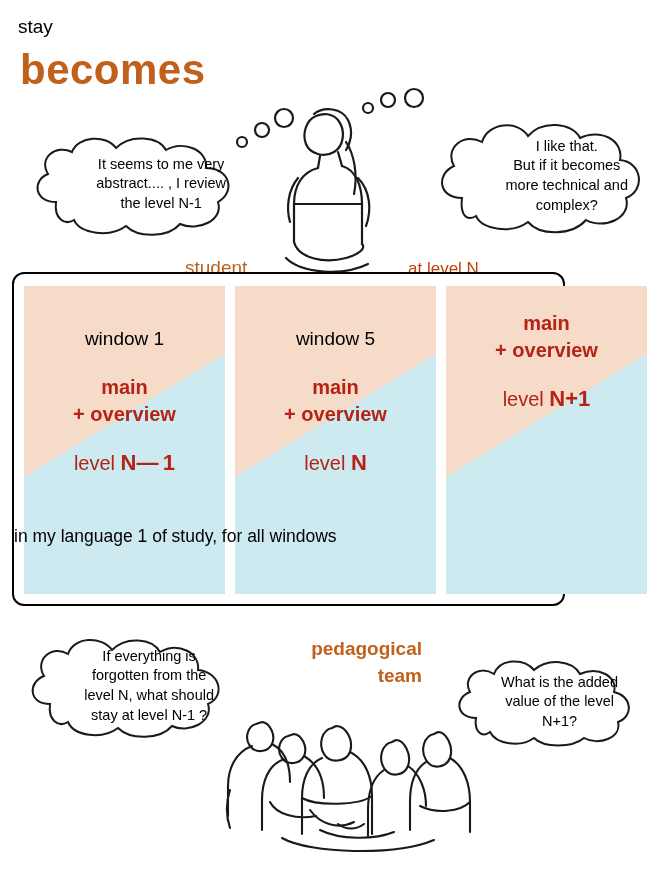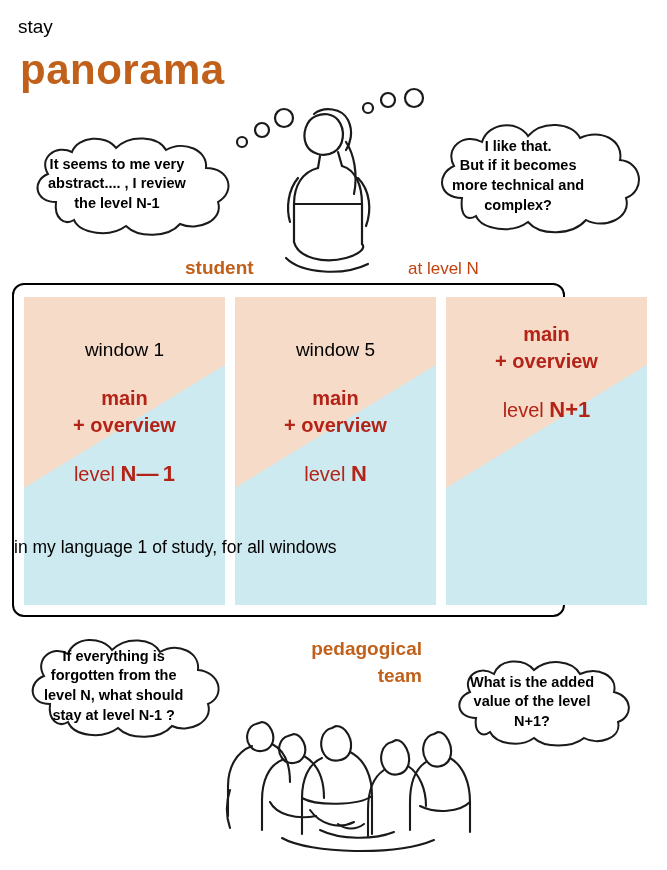--- a/index.html
+++ b/index.html
@@ -34,22 +34,21 @@
 
   
   .bubble {
     position: absolute;
     text-align: center;
     font-size: 14.5px;
     line-height: 1.35;
     color: #000;
     display: flex;
     align-items: center;
-    justify-content: flex-start;
-    font-weight: bold;
+    justify-content: flex-end;
   }
   .bubble .bubble-svg {
     position: absolute;
     left: 0;
     top: 0;
   }
   .bubble .bubble-text {
     position: relative;
     z-index: 2;
     padding: 0 22px;
@@ -76,21 +75,21 @@
     width: 330px;
     height: 172px;
   }
 
   
   .student-caption {
     position: absolute;
     left: 185px;
     top: 257px;
     font-size: 19px;
-    font-weight: bold;
+    font-weight: normal;
     color: #c1601a;
   }
   .level-caption {
     position: absolute;
     left: 408px;
     top: 259px;
     font-size: 17px;
     color: #c2410c;
   }
 
@@ -103,21 +102,21 @@
     font-size: 19px;
     font-weight: bold;
     color: #c1601a;
     line-height: 1.4;
   }
 
   
   #windows-panel {
     position: absolute;
     left: 12px;
-    top: 283px;
+    top: 272px;
     width: 553px;
     height: 334px;
     border: 2.5px solid #000;
     border-radius: 12px;
     box-sizing: border-box;
     background: #fff;
   }
   .windows-row {
     position: absolute;
     left: 10px;
@@ -173,21 +172,21 @@
     top: 252px;
     font-size: 17.5px;
     color: #000;
     z-index: 5;
   }
 </style>
 </head>
 <body>
 
 <div class="mode-label">stay</div>
-<div class="panorama-title">panorama</div>
+<div class="panorama-title">becomes</div>
 
 <div class="bubble" id="bubble-student-left">
   <svg class="bubble-svg" viewBox="0 0 222 112" width="222" height="112">
     <path d="M30 74 C8 74 6 52 22 46 C12 30 30 16 46 24 C52 8 80 6 90 20 C104 6 132 8 140 22
              C158 12 182 22 180 40 C204 40 210 64 192 74 C198 92 172 104 154 96
              C142 110 112 110 100 98 C84 110 54 106 48 92 C38 98 28 90 30 74 Z" fill="#ffffff" stroke="#1a1a1a" stroke-width="2"></path>
   </svg>
   <div class="bubble-text">It seems  to me very
 abstract.... , I review
 the level N-1</div>

